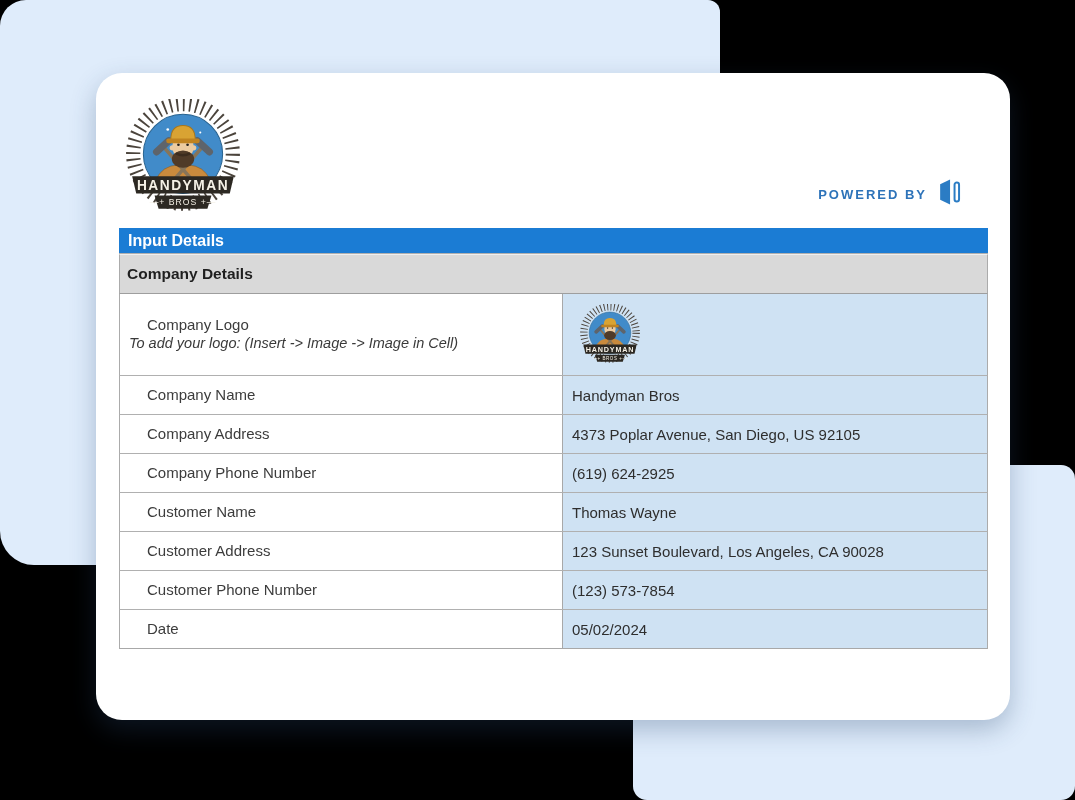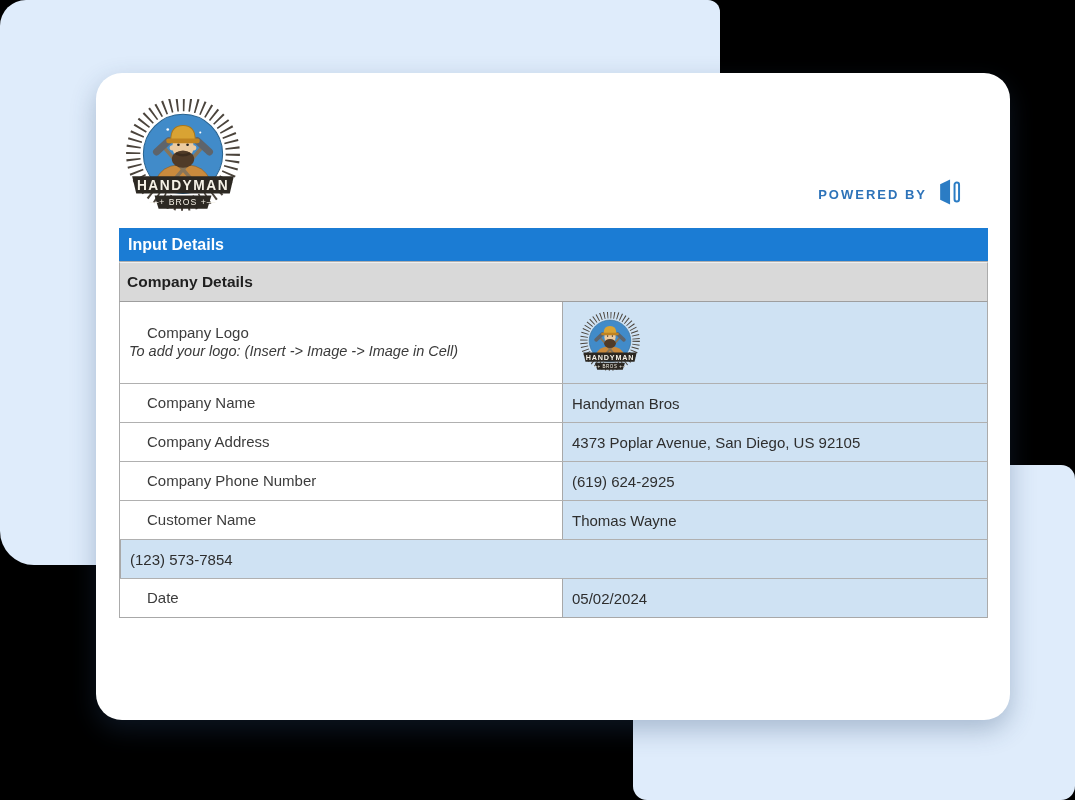--- a/index.html
+++ b/index.html
@@ -22,21 +22,21 @@
   .powered-label{font-size:13px;font-weight:bold;letter-spacing:2px;color:#2d73b9;padding-top:4px;margin-left:18px;}
   .hcp-icon{width:27px;height:30px;flex:0 0 auto;}
   .brand-name{font-size:27px;color:#2b7cc4;letter-spacing:-.2px;}
 
   
   .sheet{position:absolute;left:23px;top:155px;width:869px;box-sizing:border-box;}
   .row{display:flex;box-sizing:border-box;border-bottom:1px solid #b0b0b0;}
   .row:last-child{border-bottom:1px solid #a8a8a8;}
   .sheet .side{border-left:1px solid #ababab;border-right:1px solid #ababab;}
 
-  .titlebar{height:34px;background:#1b7cd4;display:flex;align-items:center;
+  .titlebar{height:26px;background:#1b7cd4;display:flex;align-items:center;
     padding-left:9px;box-sizing:border-box;}
   .titlebar span{color:#fff;font-weight:bold;font-size:16px;}
 
   .sectionbar{height:40px;background:#d9d9d9;display:flex;align-items:center;padding-left:7px;
     box-sizing:border-box;border-bottom:1px solid #9e9e9e;border-top:1px solid #efefef;}
   .sectionbar span{color:#1f1f1f;font-weight:bold;font-size:15.5px;}
 
   .cell-label{width:442px;box-sizing:border-box;display:flex;flex-direction:column;
     justify-content:center;padding-left:9px;background:#fff;}
   .cell-value{flex:1;box-sizing:border-box;display:flex;align-items:center;padding-left:9px;
@@ -163,22 +163,33 @@
 
       <div class="row data-row side">
         <div class="cell-label">
           <span class="lbl">Customer Name</span>
         </div>
         <div class="cell-value">
           <span class="val">Thomas Wayne</span>
         </div>
       </div>
 
-
-      <div class="row data-row side">
+      <div class="row data-row side">
+        <div class="cell-label">
+          <span class="lbl">Customer Address</span>
+        </div>
+        <div class="cell-value">
+          <span class="val">123 Sunset Boulevard, Los Angeles, CA 90028</span>
+        </div>
+      </div>
+
+      <div class="row data-row side">
+        <div class="cell-label">
+          <span class="lbl">Customer Phone Number</span>
+        </div>
         <div class="cell-value">
           <span class="val">(123) 573-7854</span>
         </div>
       </div>
 
       <div class="row data-row side">
         <div class="cell-label">
           <span class="lbl">Date</span>
         </div>
         <div class="cell-value">

